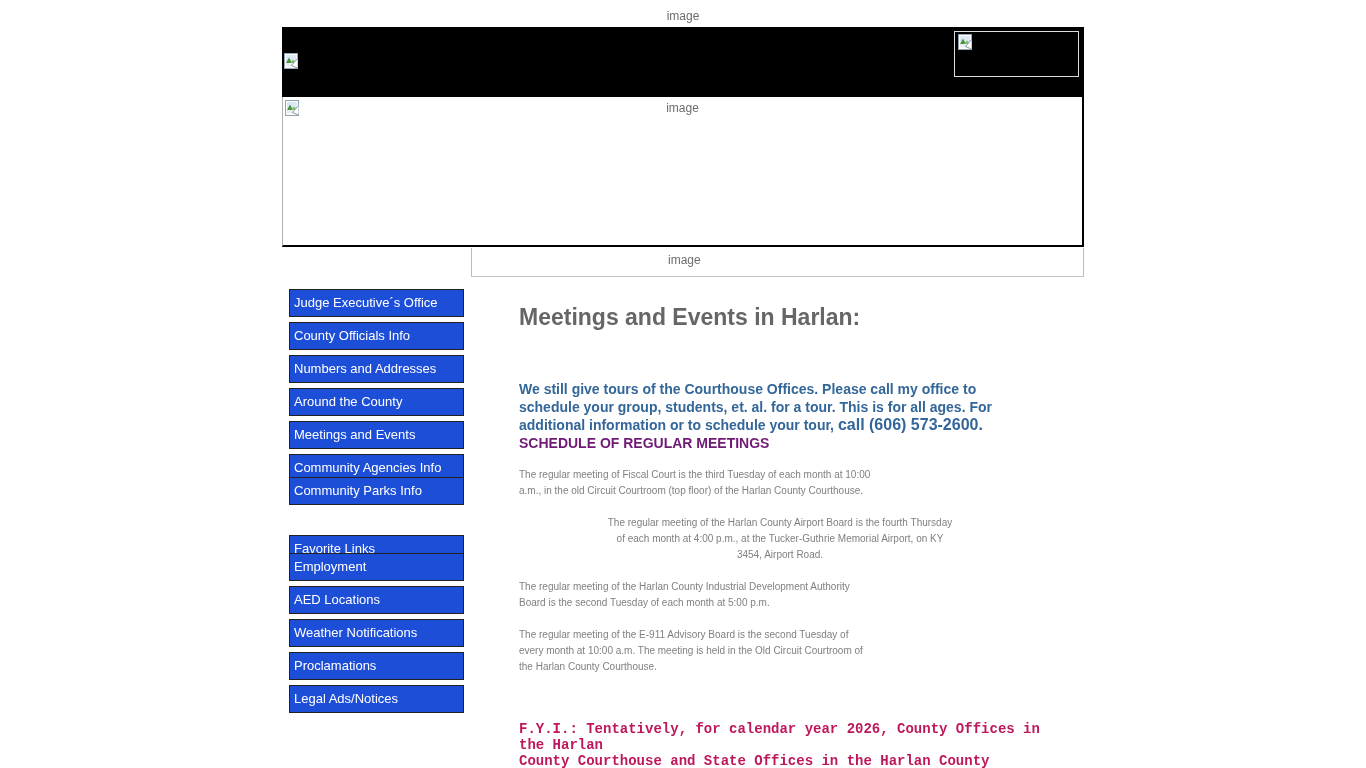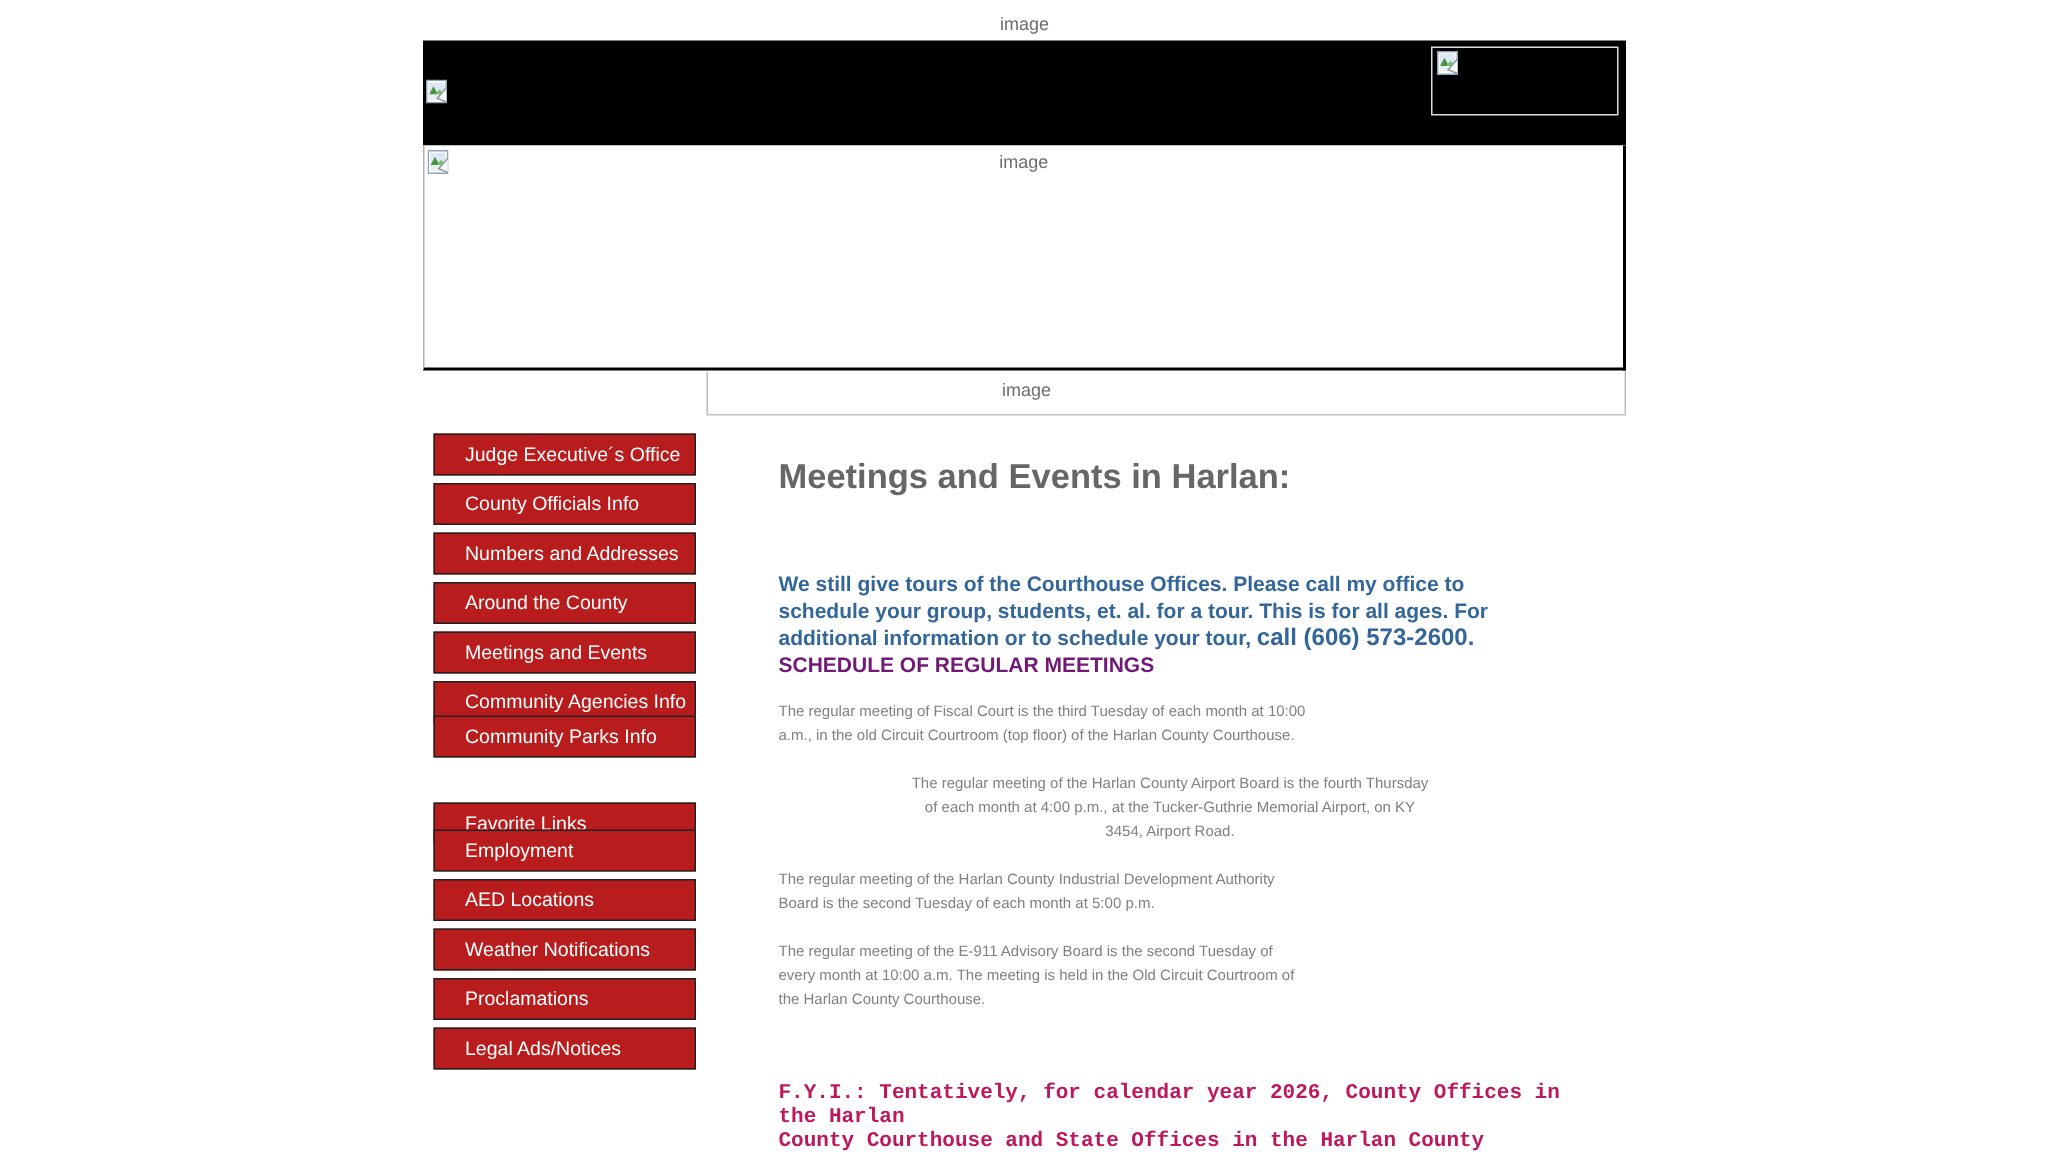--- a/index.html
+++ b/index.html
@@ -51,26 +51,26 @@
     border-left: 1px solid #bbbbbb;
     border-right: 1px solid #bbbbbb;
     border-bottom: 1px solid #c4c4c4;
   }
   .strip-alt { position: absolute; left: 196px; top: 5px; }
 
   
   .sidebar { position: absolute; left: 289px; top: 289px; width: 175px; }
   .nav-btn {
     position: absolute; left: 0; width: 175px; height: 28px;
-    background: #b91c1c;
+    background: #1d4ed8;
     border: 1px solid #222222;
     color: #ffffff;
     font-size: 13px;
     line-height: 26px;
-    padding-left: 20px;
+    padding-left: 4px;
     white-space: nowrap;
     overflow: hidden;
     cursor: pointer;
   }
 
   
   .main { position: absolute; left: 519px; top: 0; width: 522px; }
   .page-title {
     position: absolute; left: 0; top: 304px; width: 522px;
     color: #666666; font-size: 23px; font-weight: bold; line-height: 27px;

